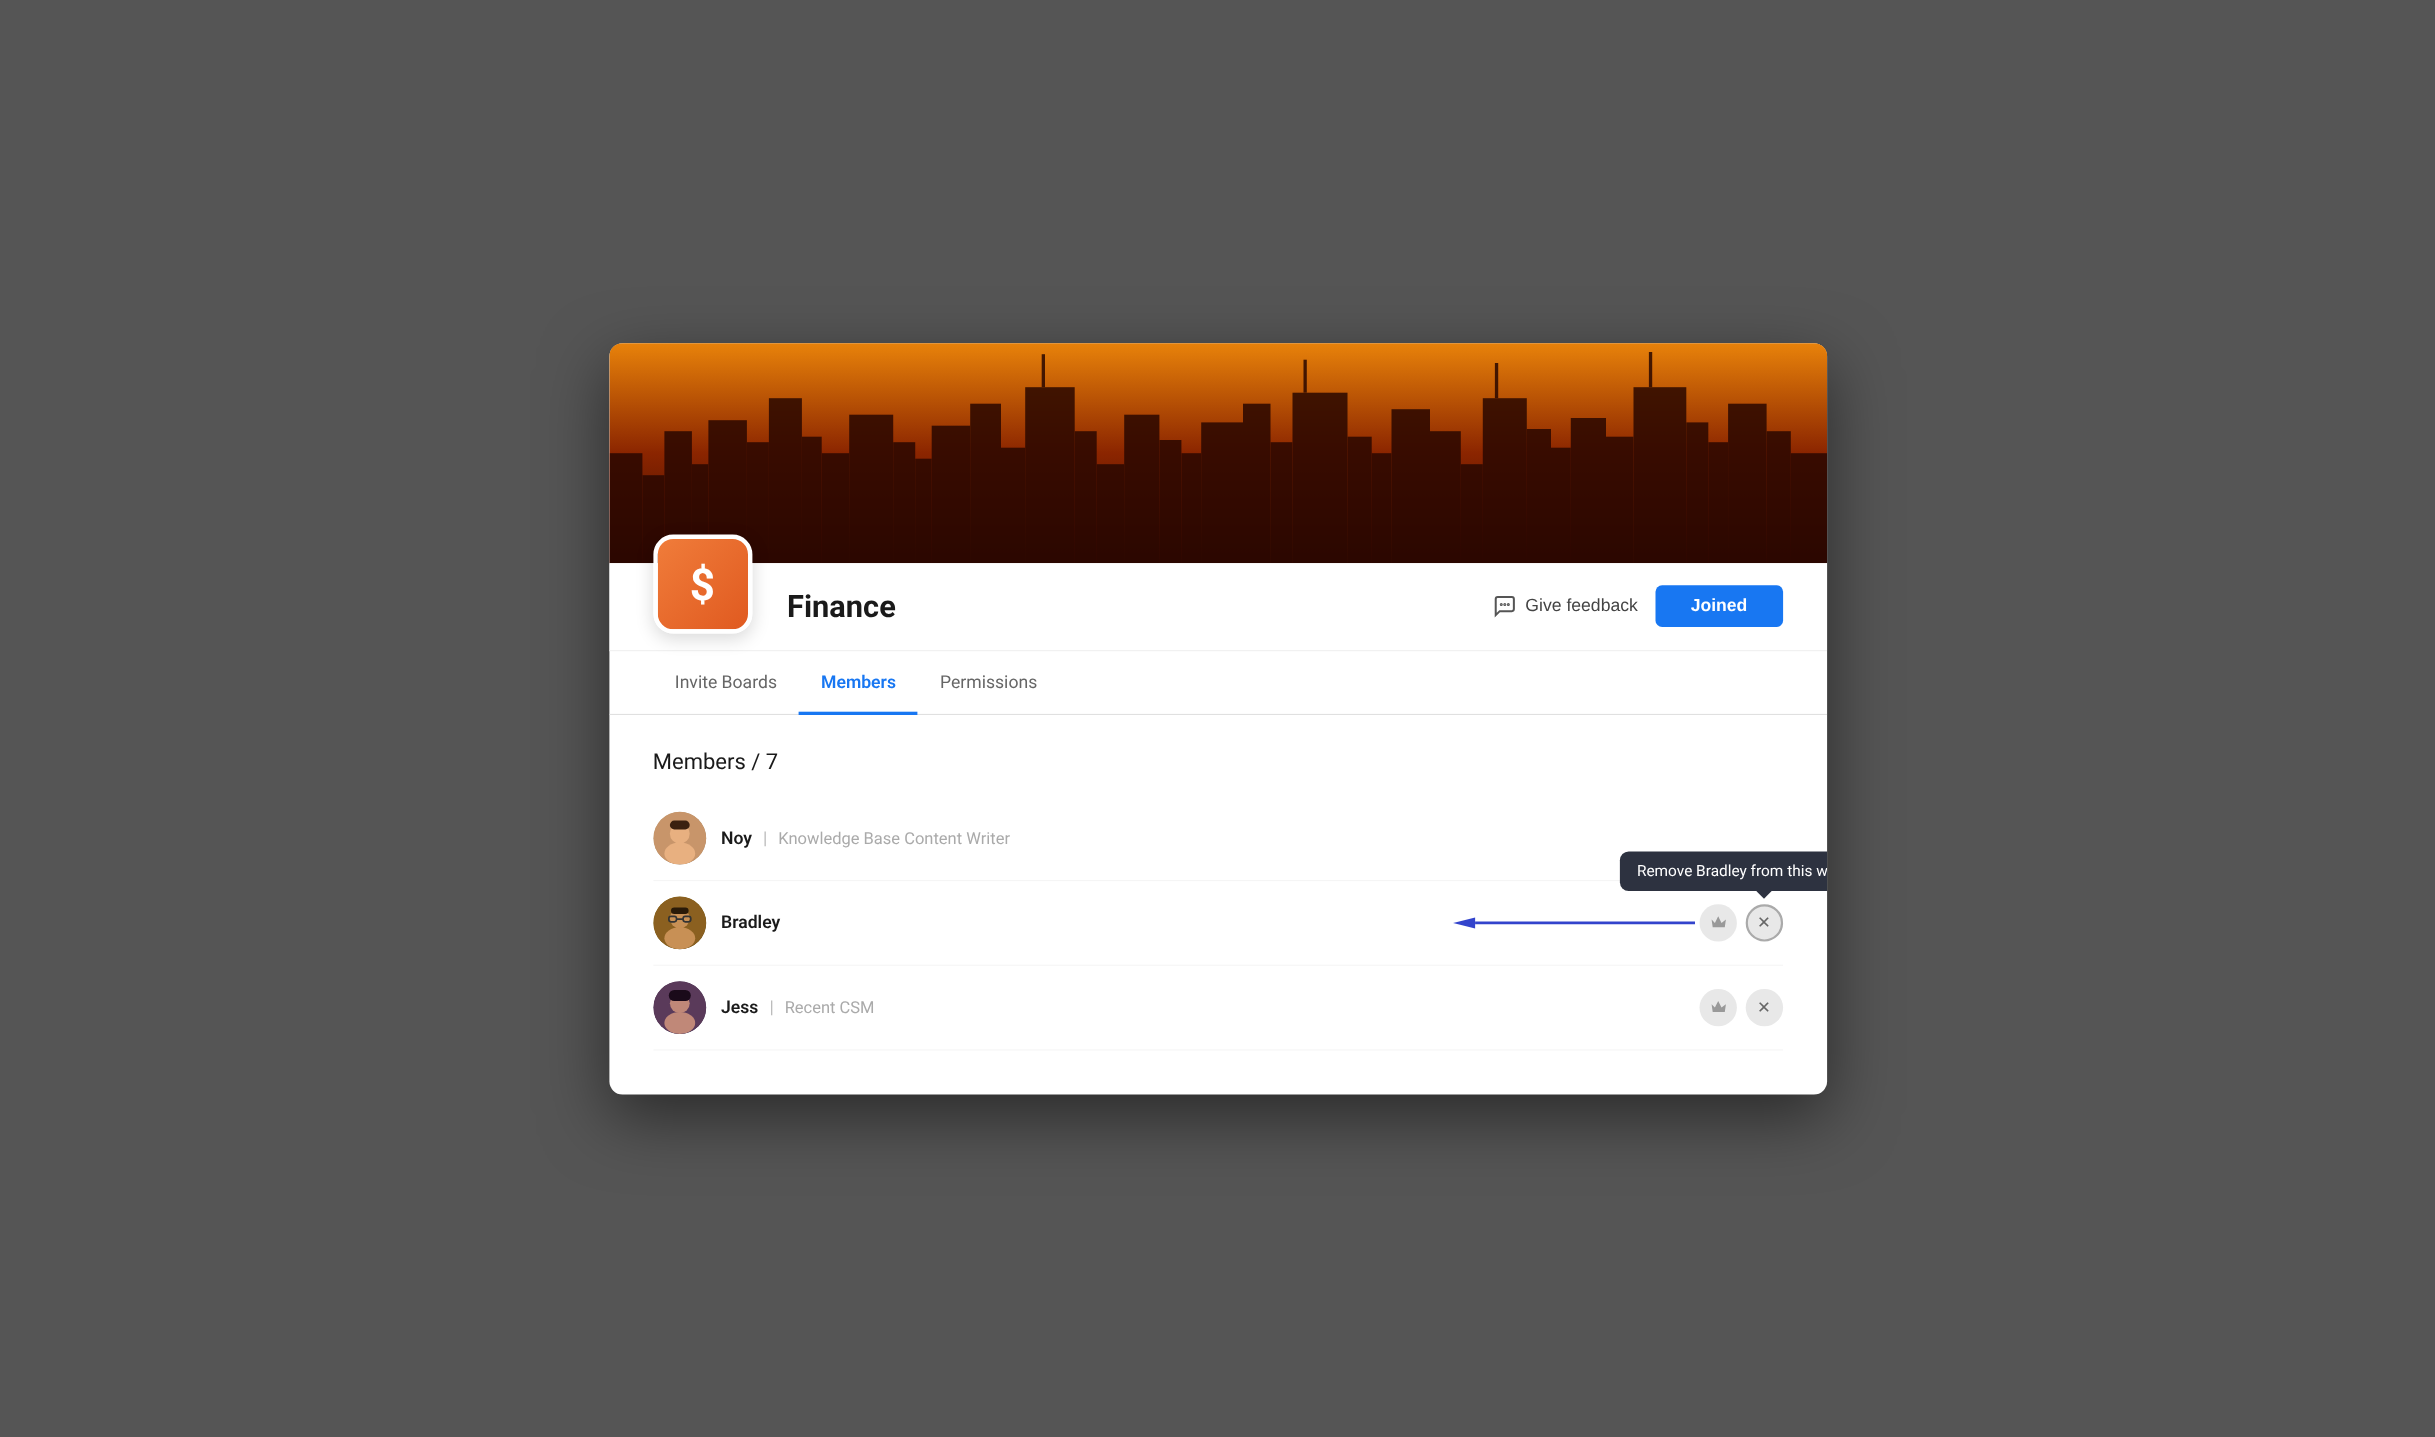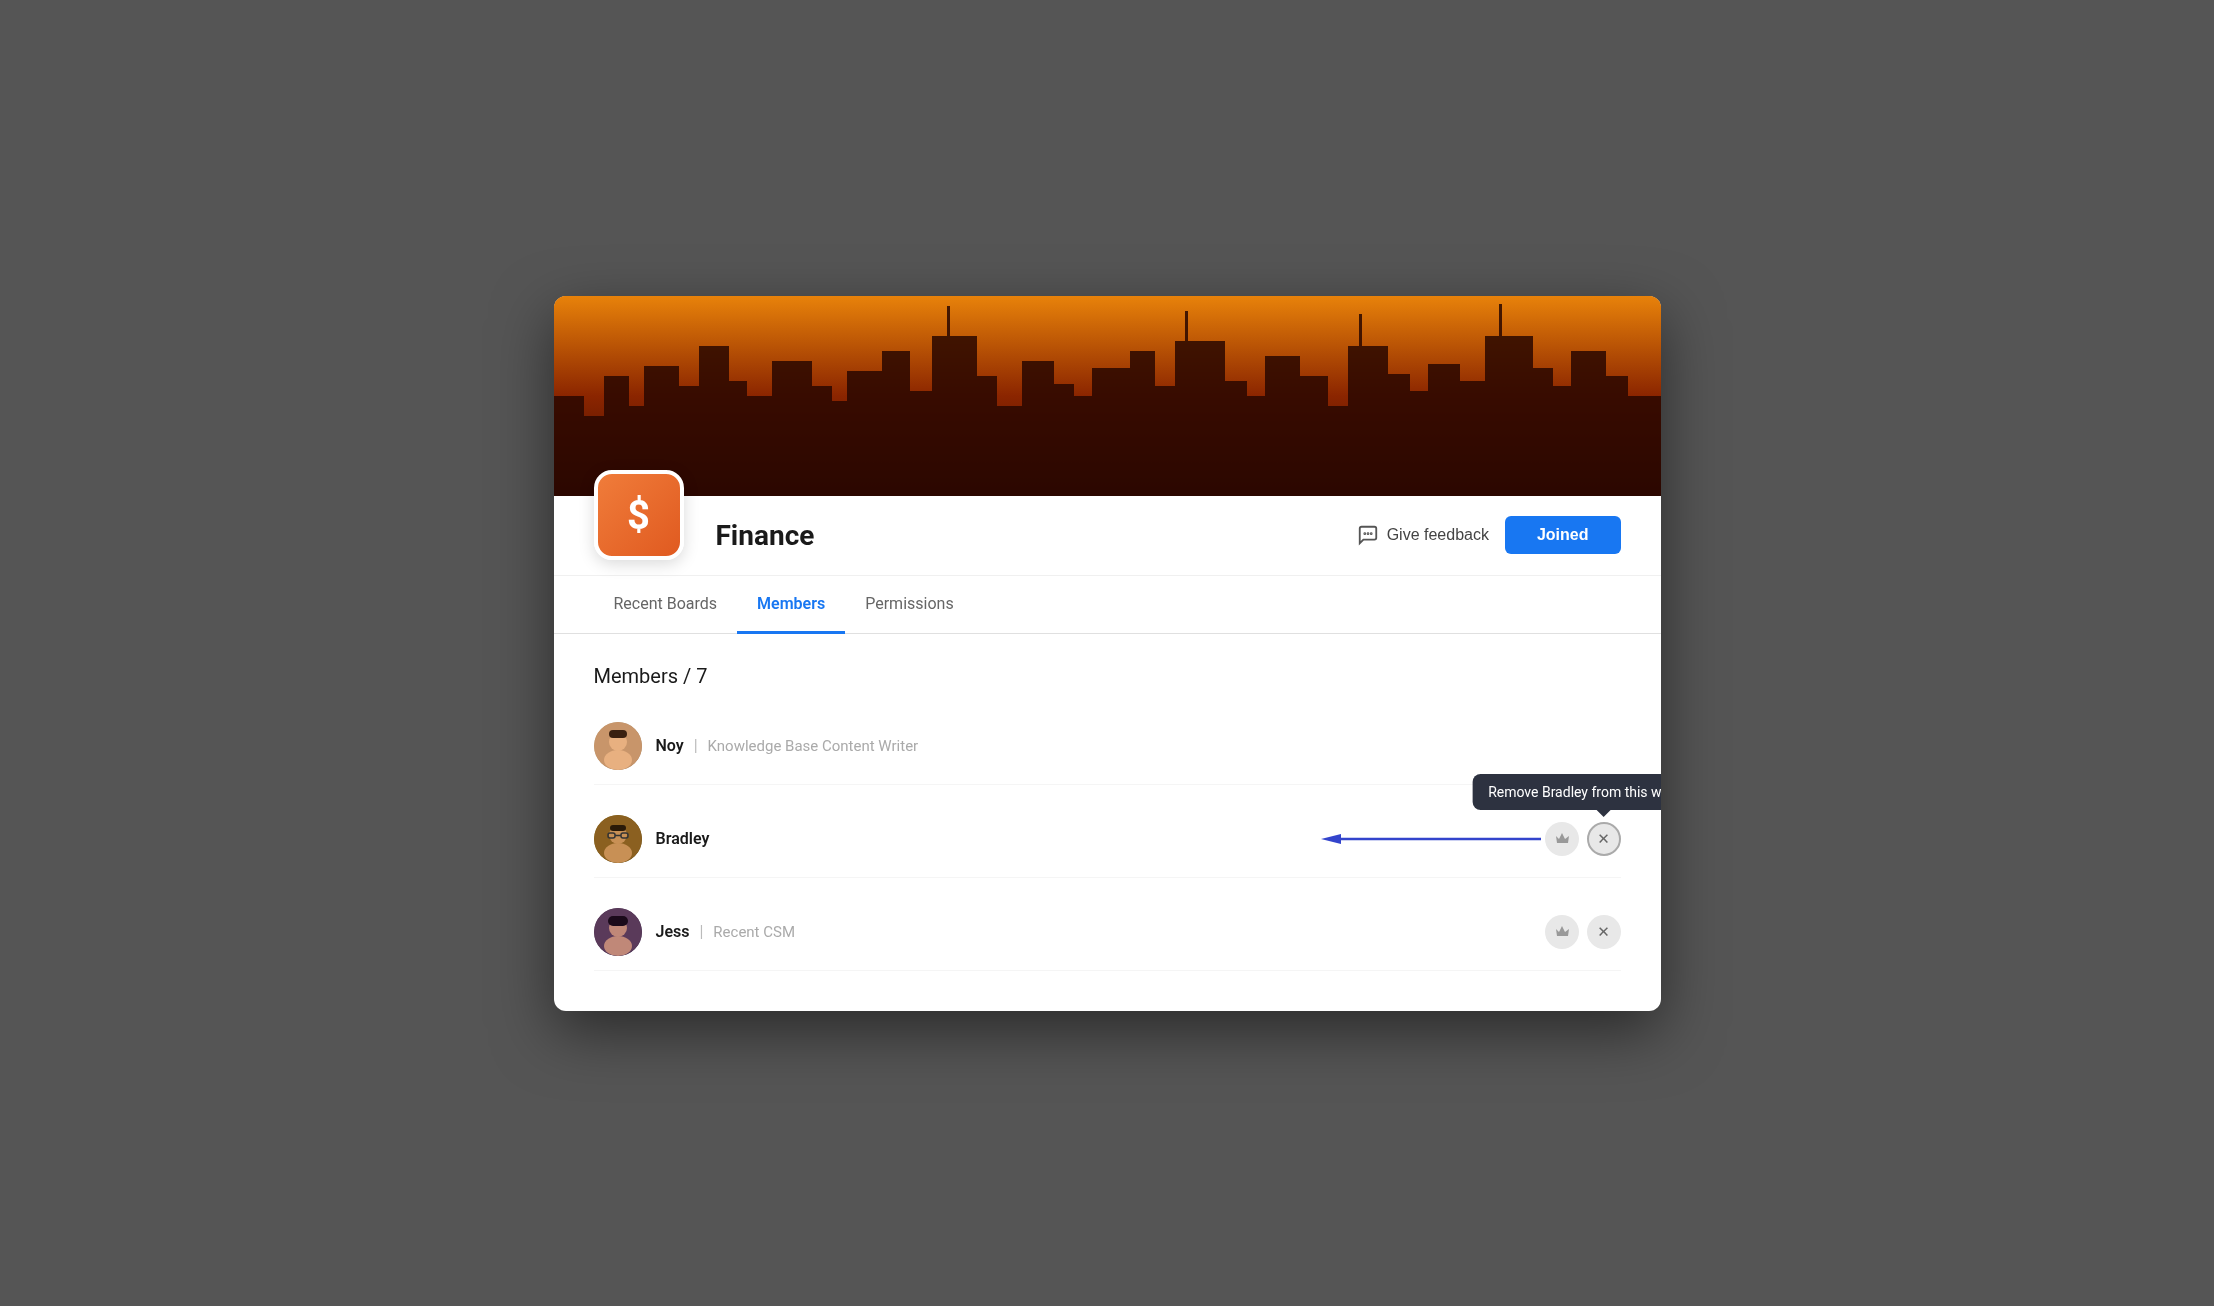--- a/index.html
+++ b/index.html
@@ -128,21 +128,21 @@
       border: 1.5px solid #d0d0d0;
       border-radius: 6px;
       font-size: 15px;
       color: #999;
       margin-bottom: 24px;
       outline: none;
     }
     .member-list {
       display: flex;
       flex-direction: column;
-      gap: 16px;
+      gap: 0;
     }
     .member-row {
       display: flex;
       align-items: center;
       padding: 14px 0;
       border-bottom: 1px solid #f5f5f5;
       position: relative;
     }
     .member-avatar {
       width: 48px;
@@ -310,21 +310,21 @@
           <circle cx="12" cy="10.5" r="0.5" fill="currentColor"></circle>
           <circle cx="15.5" cy="10.5" r="0.5" fill="currentColor"></circle>
         </svg>
         <span>Give feedback</span>
       </button>
       <button class="joined-btn">Joined</button>
     </div>
   </div>
 
   <div class="tabs">
-    <a class="tab">Recent Boards</a>
+    <a class="tab">Invite Boards</a>
     <a class="tab active">Members</a>
     <a class="tab">Permissions</a>
   </div>
 
   <div class="main-content">
     <div class="members-heading">
       <span>Members</span>
       <span> / </span>
       <span>7</span>
     </div>

